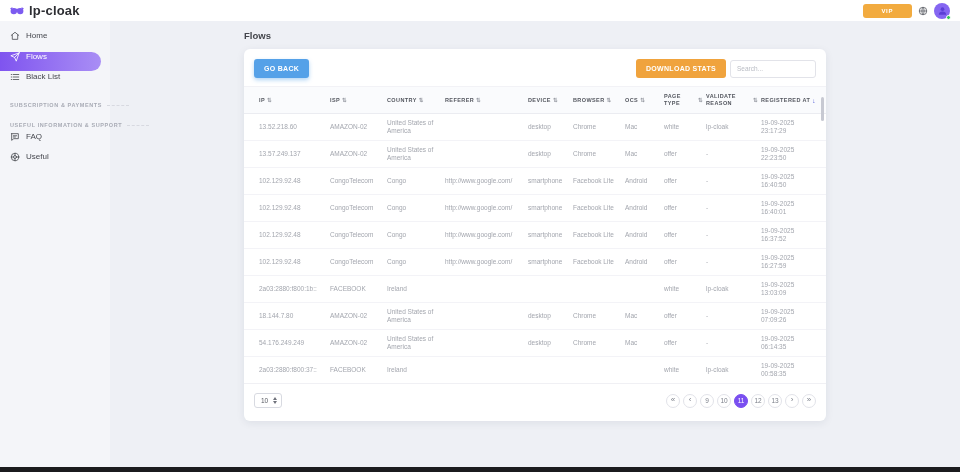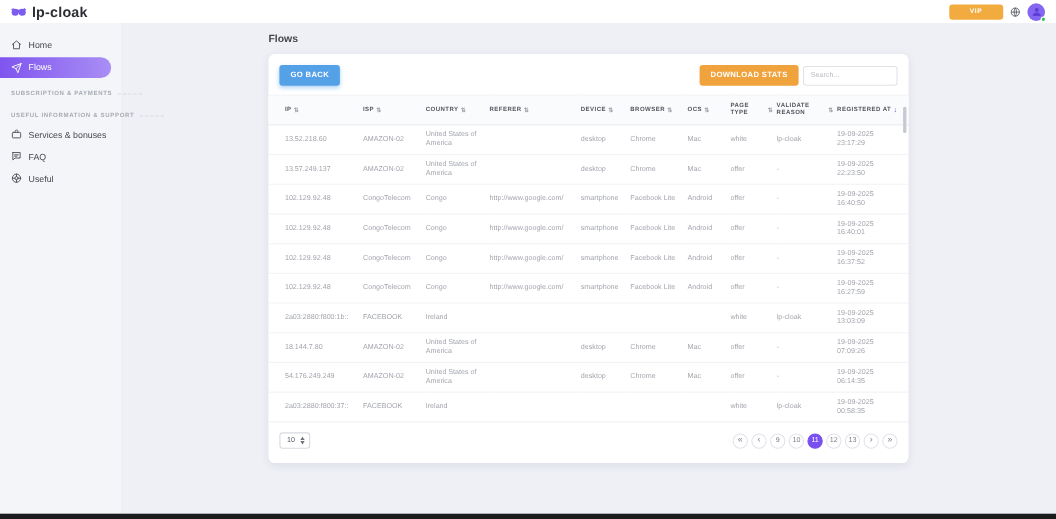--- a/index.html
+++ b/index.html
@@ -19,21 +19,21 @@
   .globe svg { width:10px; height:10px; }
   .avatar { width:16px; height:16px; border-radius:50%; background:#8566f1; position:relative;
             cursor:pointer; display:flex; align-items:center; justify-content:center; overflow:visible; }
   .avatar svg { width:11px; height:11px; }
   .avatar-dot { position:absolute; right:-1px; bottom:-1px; width:5px; height:5px;
                 border-radius:50%; background:#35c759; border:1px solid #fff; }
 
   
   .layout { display:flex; height:446px; }
   .sidebar { width:110px; flex-shrink:0; padding-top:10px; background:#f4f5f9; }
-  .nav-item { display:flex; align-items:center; gap:6px; height:20px; padding-left:10px;
+  .nav-item { display:flex; align-items:flex-start; gap:6px; height:20px; padding-left:10px;
               font-size:8px; color:#45474e; cursor:pointer; white-space:nowrap; }
   .nav-item .ic { width:10px; height:10px; display:flex; color:#4d4f56; flex-shrink:0; }
   .nav-item .ic svg { width:10px; height:10px; }
   .nav-item.active { background:linear-gradient(90deg,#7f54ef,#a98ef5); color:#fff;
                      width:101px; height:19px; border-radius:0 10px 10px 0; margin:1px 0; }
   .nav-item.active .ic { color:#fff; }
   .section-label { display:flex; align-items:center; gap:3px; font-size:5.5px; font-weight:bold;
                    color:#a8abb5; letter-spacing:.6px; text-transform:uppercase;
                    padding:10px 0 4px 10px; white-space:nowrap; }
   .section-label::after { content:""; flex:0 0 22px; border-top:1px dashed #d7d9e0; margin-left:2px; }
@@ -133,31 +133,30 @@
         <span>Home</span>
       </div>
       <div class="nav-item active">
         <span class="ic">
           <svg viewBox="0 0 24 24" fill="none" stroke="currentColor" stroke-width="2" stroke-linecap="round" stroke-linejoin="round">
             <path d="M22 2 11 13M22 2l-7 20-4-9-9-4 20-7z"></path>
           </svg>
         </span>
         <span>Flows</span>
       </div>
-      <div class="section-label">Subscription &amp; payments</div>
-      <div class="section-label">Useful information &amp; support</div>
       <div class="nav-item">
         <span class="ic">
           <svg viewBox="0 0 24 24" fill="none" stroke="currentColor" stroke-width="2" stroke-linecap="round" stroke-linejoin="round">
-            <rect x="3" y="8" width="18" height="12" rx="2"></rect>
-            <path d="M9 8V6a3 3 0 0 1 6 0v2"></path>
+            <path d="M8 6h13M8 12h13M8 18h13M3 6h1.5M3 12h1.5M3 18h1.5"></path>
           </svg>
         </span>
-        <span>Services &amp; bonuses</span>
-      </div>
+        <span>Black List</span>
+      </div>
+      <div class="section-label">Subscription &amp; payments</div>
+      <div class="section-label">Useful information &amp; support</div>
       <div class="nav-item">
         <span class="ic">
           <svg viewBox="0 0 24 24" fill="none" stroke="currentColor" stroke-width="2" stroke-linecap="round" stroke-linejoin="round">
             <path d="M4 4h16v12H9l-5 4V4z"></path>
             <path d="M8 9h8M8 12h5"></path>
           </svg>
         </span>
         <span>FAQ</span>
       </div>
       <div class="nav-item">

